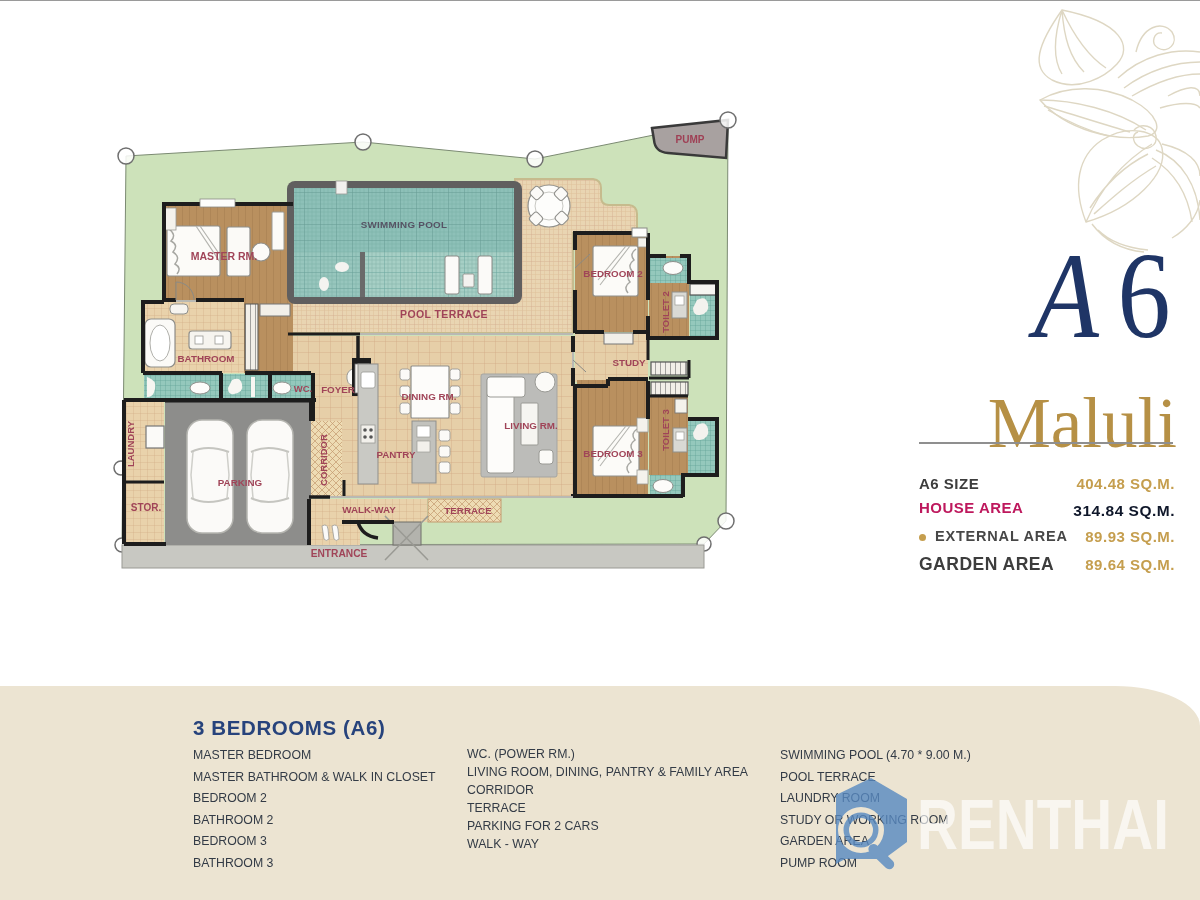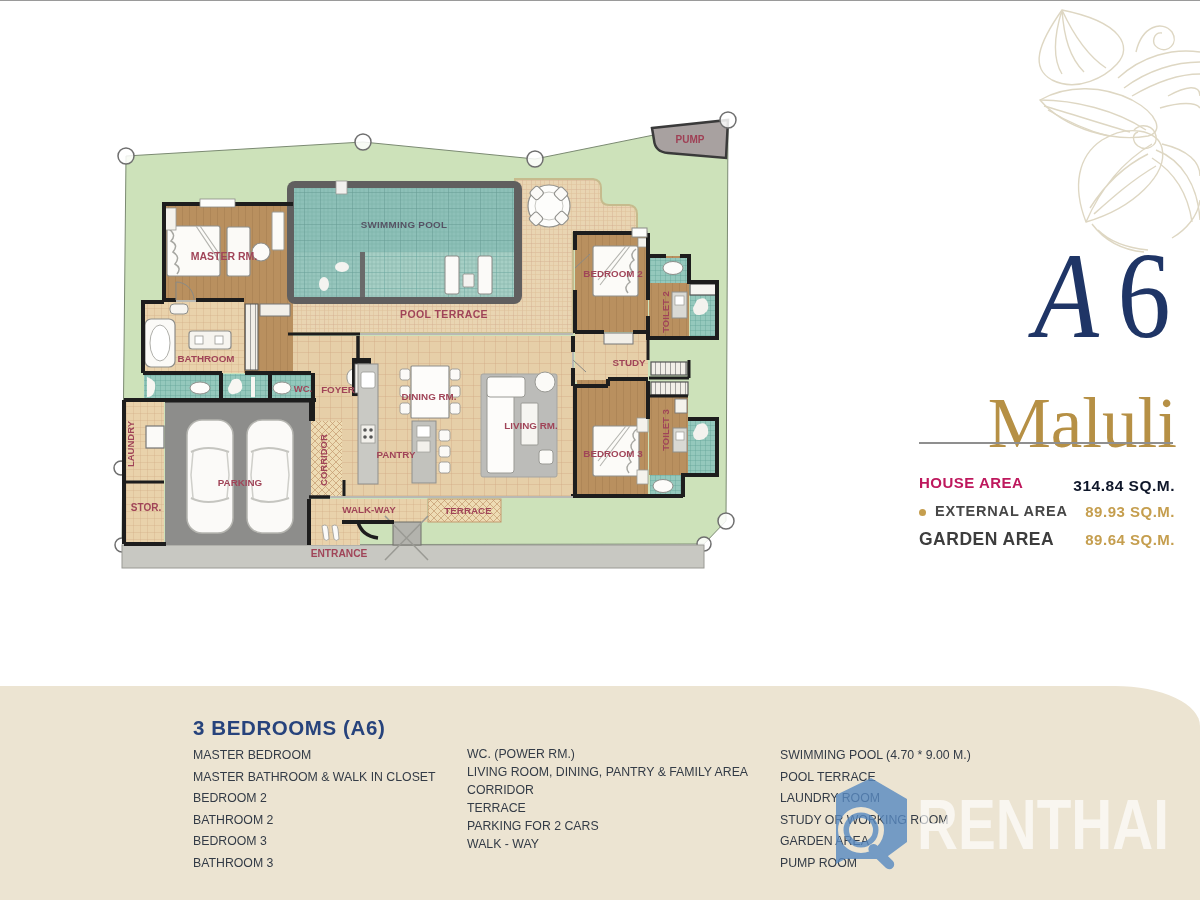--- a/index.html
+++ b/index.html
@@ -493,20 +493,24 @@
      transform:scaleX(0.87);transform-origin:right;">
   <span style="font-style:italic;">A</span><span style="letter-spacing:-3px;"> 6</span></div>
 
 <div style="position:absolute;left:940px;top:346px;width:237px;text-align:right;
      font-family:'Liberation Serif',serif;font-size:71px;line-height:64px;color:#b69045;margin-top:45px;">Maluli</div>
 
 <div style="position:absolute;left:919px;top:442px;width:254px;height:2px;background:#8f8f8f;"></div>
 
 <div style="position:absolute;left:919px;top:474px;width:256px;font-family:'Liberation Sans',sans-serif;">
 
+  <div style="position:relative;height:25px;">
+    <span style="position:absolute;left:0;top:1px;font-size:15px;font-weight:bold;color:#3d3d3d;letter-spacing:0.5px;">A6 SIZE</span>
+    <span style="position:absolute;right:0;top:1px;font-size:15px;font-weight:bold;color:#c59e4e;letter-spacing:0.5px;">404.48 SQ.M.</span>
+  </div>
 
   <div style="position:relative;height:27px;">
     <span style="position:absolute;left:0;top:0;font-size:15px;font-weight:bold;color:#be185d;letter-spacing:0.5px;">HOUSE AREA</span>
     <span style="position:absolute;right:0;top:3px;font-size:15.5px;font-weight:bold;color:#0f172a;letter-spacing:0.5px;">314.84 SQ.M.</span>
   </div>
 
   <div style="position:relative;height:26px;">
     <span style="position:absolute;left:0;top:8px;width:7px;height:7px;border-radius:50%;background:#c59e4e;"></span>
     <span style="position:absolute;left:16px;top:2px;font-size:14.5px;font-weight:bold;color:#474747;letter-spacing:0.8px;">EXTERNAL AREA</span>
     <span style="position:absolute;right:0;top:2px;font-size:15px;font-weight:bold;color:#c59e4e;letter-spacing:0.5px;">89.93 SQ.M.</span>

